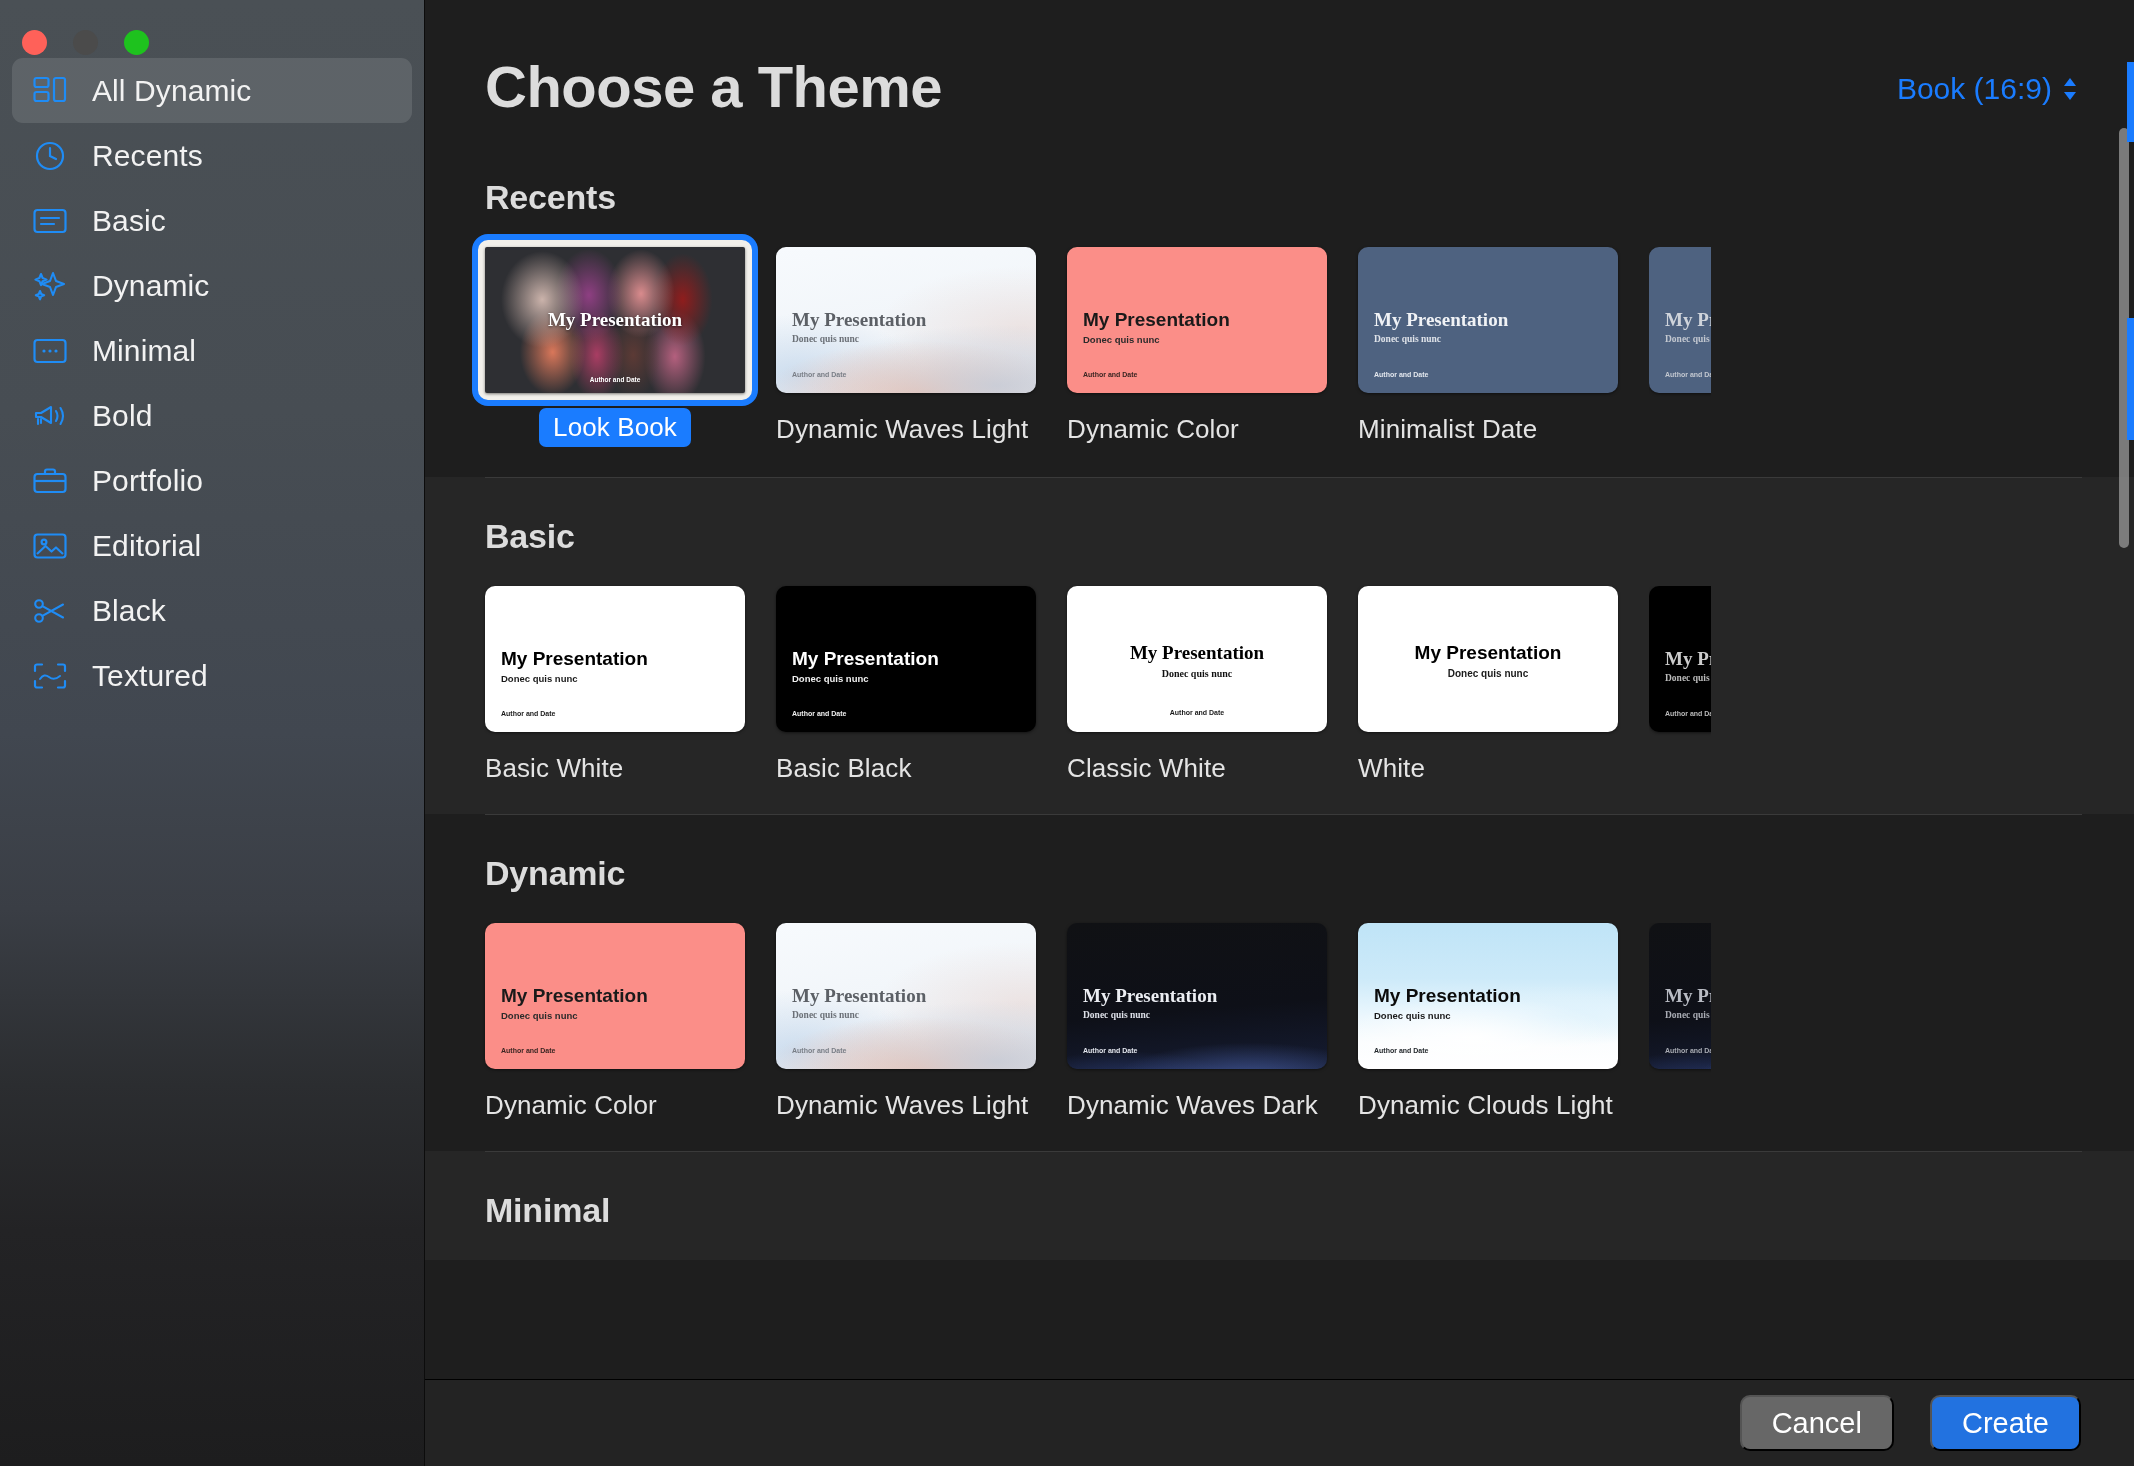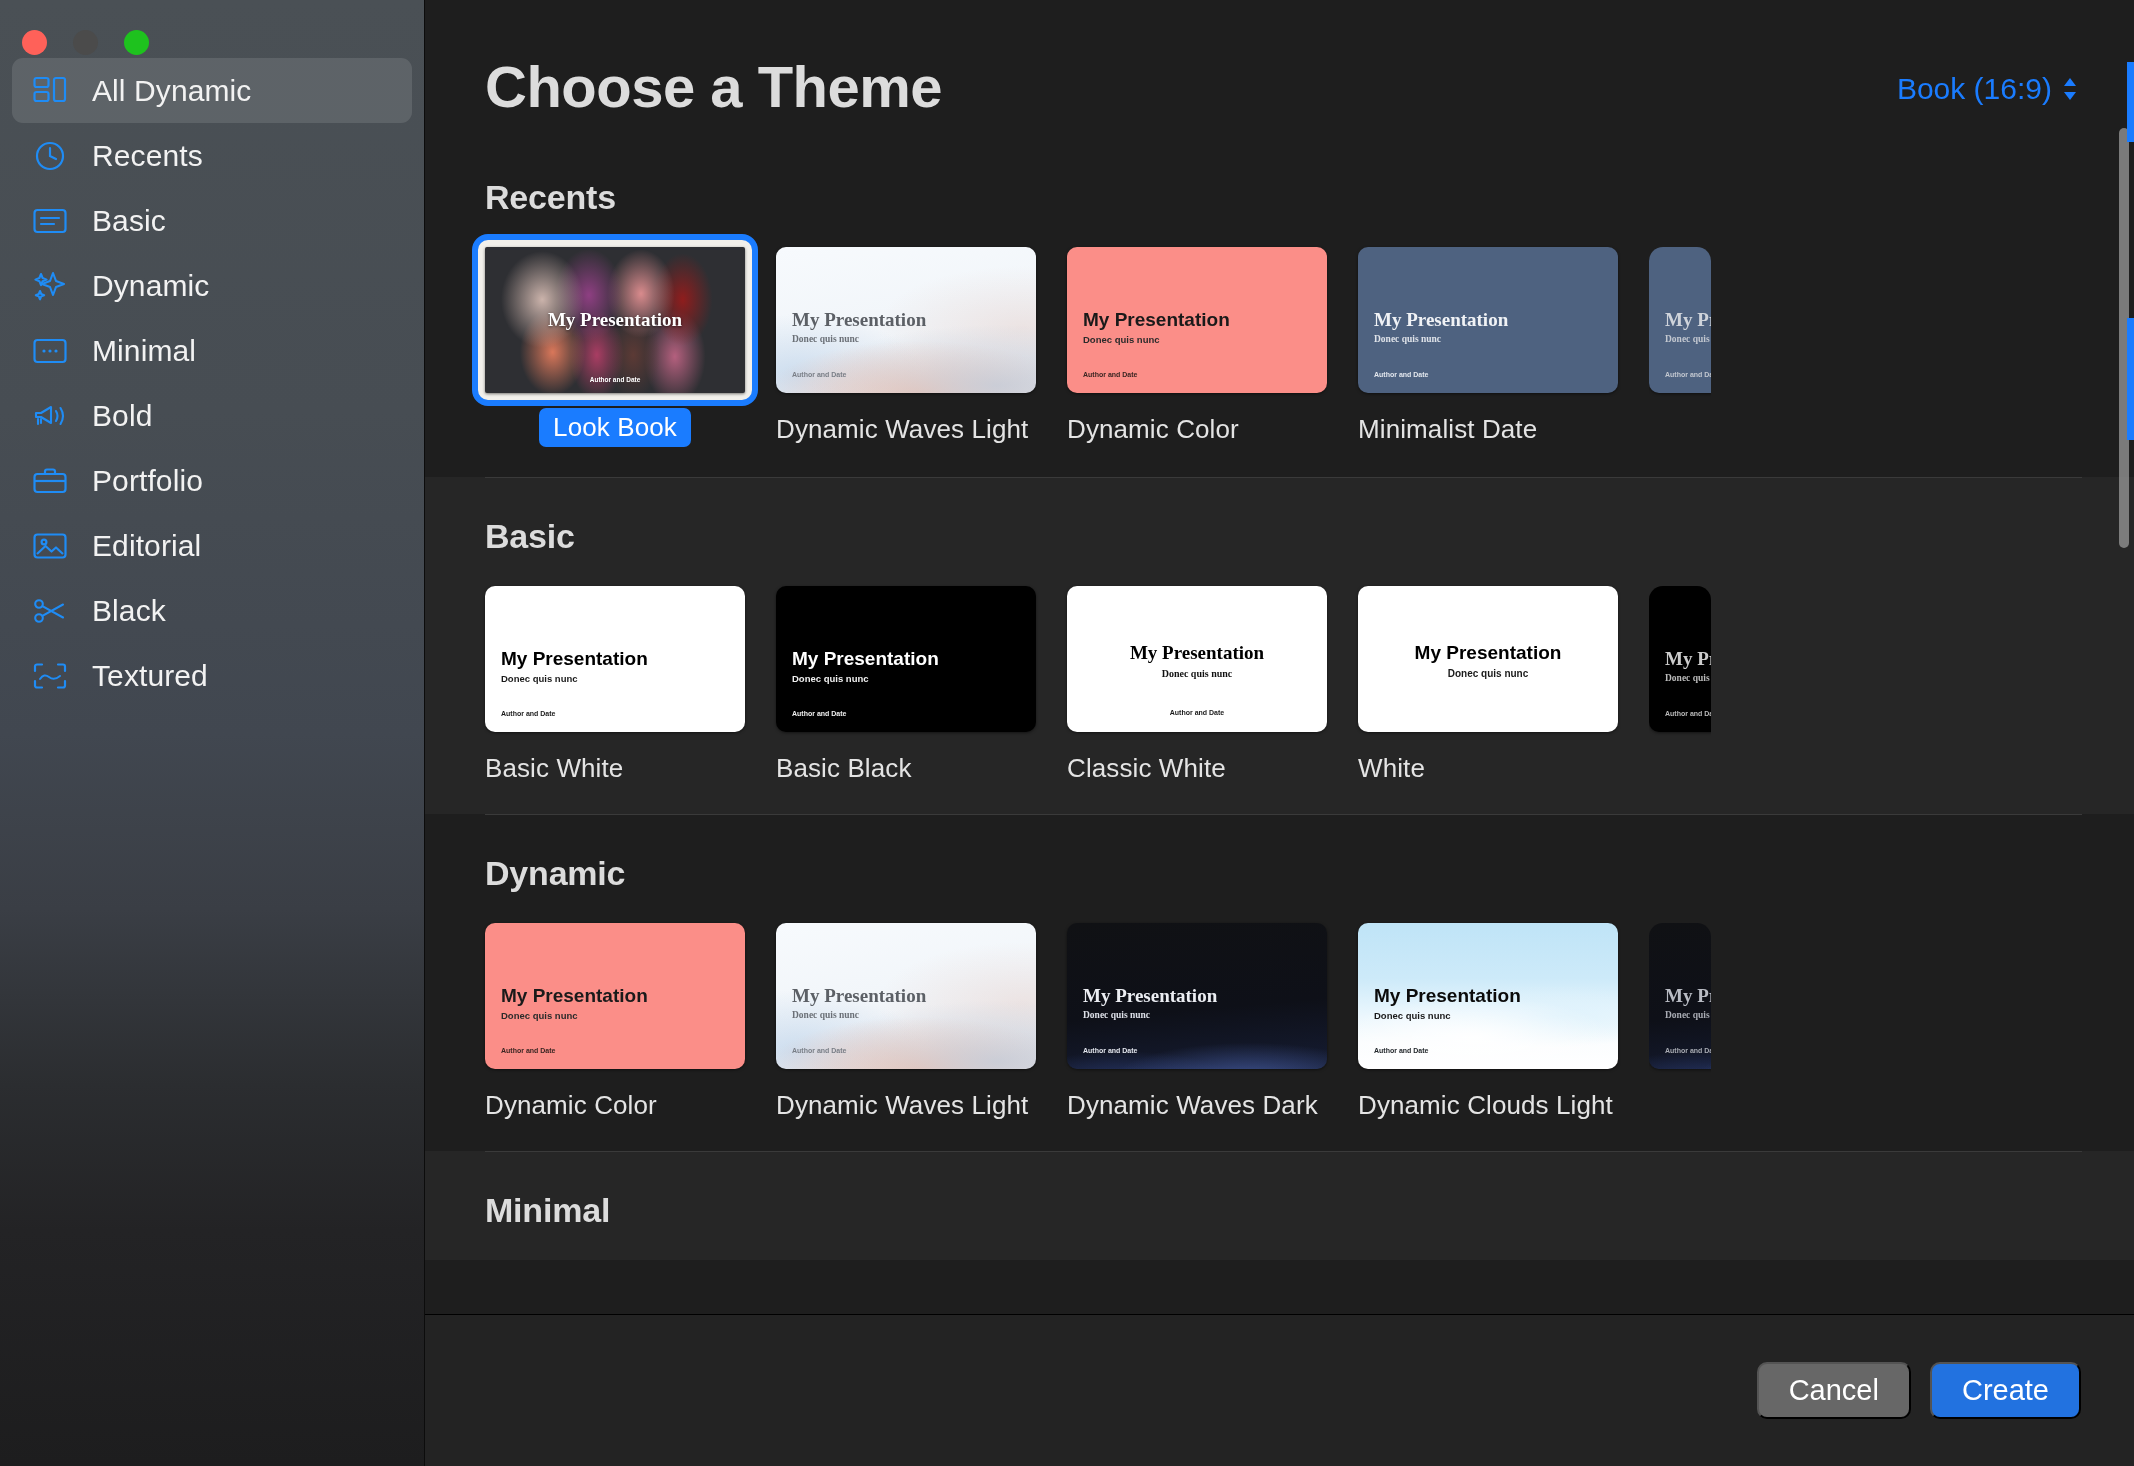--- a/index.html
+++ b/index.html
@@ -48,21 +48,21 @@
   .scrollarea { position:absolute; left:0; right:0; top:138px; bottom:122px; overflow:hidden; }
 
   .section { position:relative; padding:0 0 0 60px; }
   .section .divider {
     position:absolute; left:60px; right:52px; top:0; height:1px; background:#3a3a3a;
   }
   .section-head { font-size:34px; font-weight:bold; color:#dcdcdc; padding:40px 0 30px 0; letter-spacing:-0.2px; }
   .section.alt { background:#262626; }
 
   .row { display:flex; gap:31px; padding-bottom:30px; }
-  .tile { width:260px; flex:0 0 260px;border-radius:14px; }
+  .tile { width:260px; flex:0 0 260px; }
 
   .thumb-wrap { position:relative; width:260px; height:146px; }
   .thumb {
     width:260px; height:146px; border-radius:10px; overflow:hidden;
     position:relative; box-shadow:0 1px 3px rgba(0,0,0,0.5);
   }
   .tile.selected .thumb-wrap {
     width:266px; height:152px; margin:-3px;
   }
   .tile.selected .sel-ring {
@@ -144,23 +144,23 @@
       radial-gradient(ellipse 16% 44% at 73% 75%, #b4607e 0%, rgba(180,96,126,0) 74%),
       #2e2f33;
   }
 
   
   .peek { width:62px; flex:0 0 62px; overflow:hidden; }
   .peek .thumb { width:260px; }
 
   
   .footer {
-    position:absolute; left:0; right:0; bottom:0; height:152px;
+    position:absolute; left:0; right:0; bottom:0; height:87px;
     background:#232323; border-top:1px solid #000;
-    display:flex; align-items:center; justify-content:flex-end; gap:19px;
+    display:flex; align-items:center; justify-content:flex-end; gap:36px;
     padding-right:53px;
   }
   .btn {
     font-size:29px; border-radius:10px; padding:11px 30px;
     color:#ffffff; cursor:pointer; line-height:1.05;
   }
   .btn-cancel { background:#676767; }
   .btn-create { background:#2272e0; }
 
   

